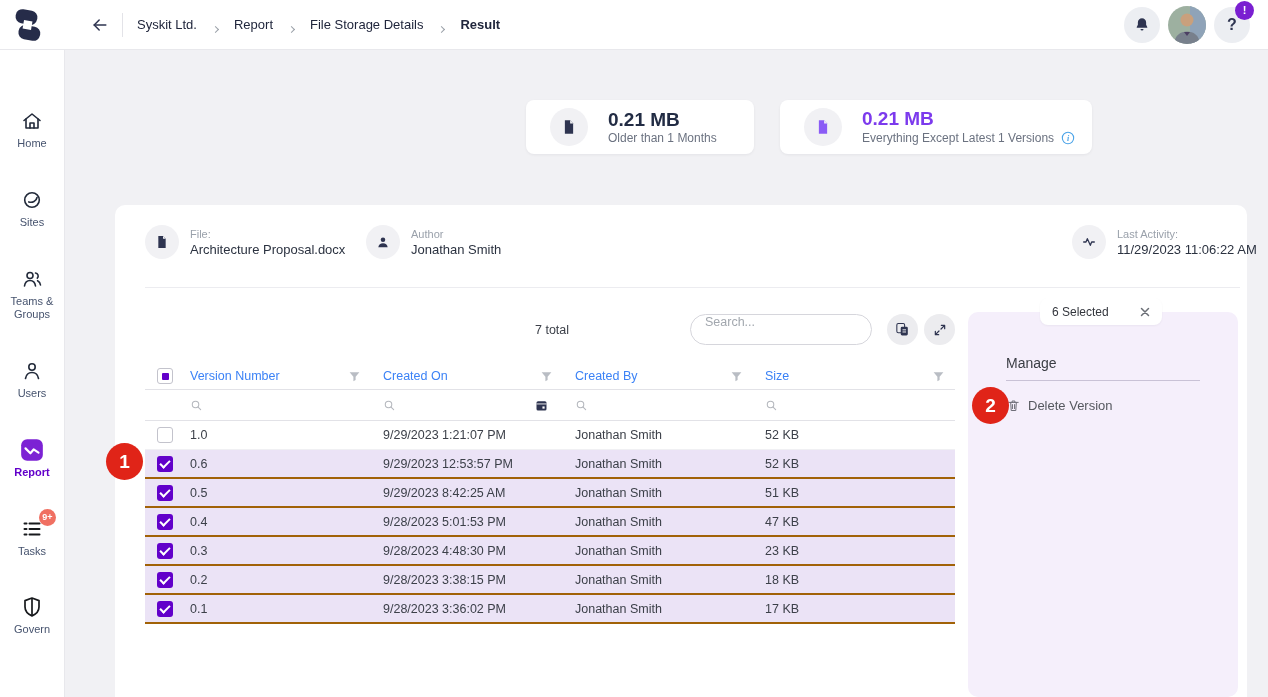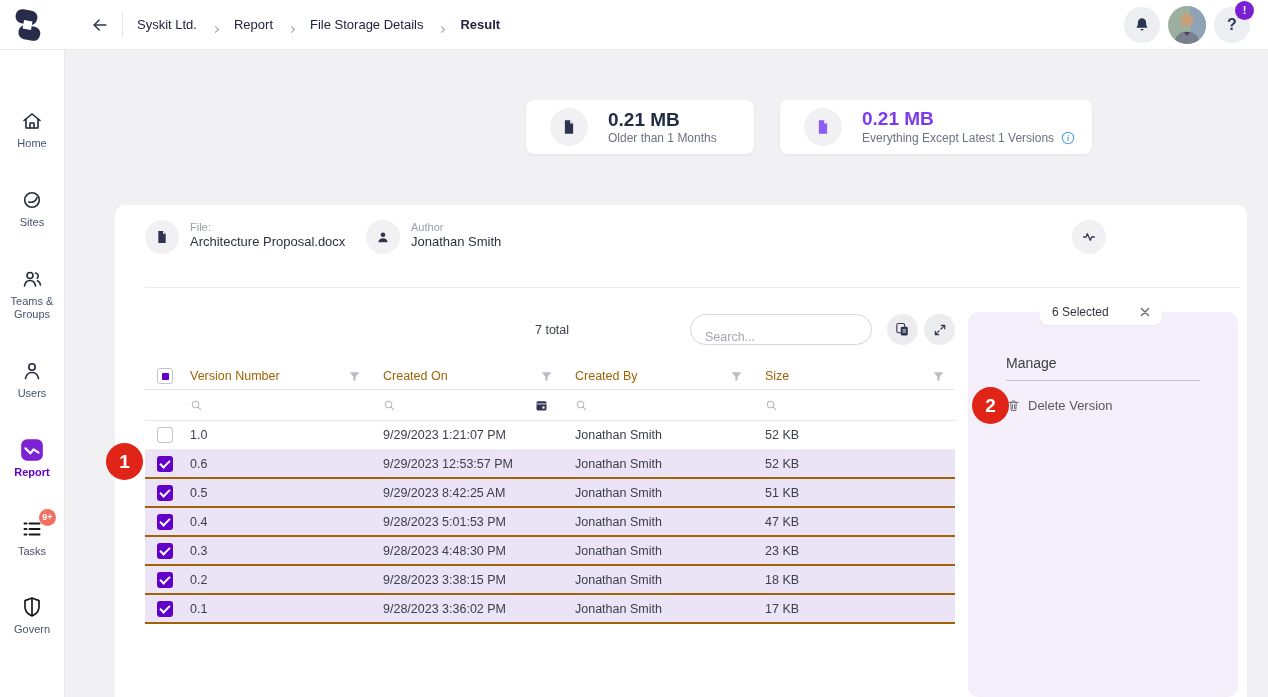--- a/index.html
+++ b/index.html
@@ -48,44 +48,44 @@
                box-shadow:0 1px 3px rgba(20,20,40,.06); display:flex; align-items:center; padding-left:24px; }
   .stat-icon-wrap { width:38px; height:38px; border-radius:50%; background:#f1f1f4; display:flex;
                     align-items:center; justify-content:center; margin-right:20px; }
   .stat-value { font-size:19px; font-weight:bold; color:#222c44; line-height:1.15; }
   .stat-label { font-size:12px; color:#6b7280; display:flex; align-items:center; gap:6px; }
   .stat-card.purple .stat-value { color:#7c3aed; }
 
   
   .main-card { position:absolute; left:50px; top:155px; width:1132px; height:492px; background:#fff;
                border-radius:10px 10px 0 0; }
-  .fseg { position:absolute; top:15px; height:44px; display:flex; align-items:flex-start; gap:11px; }
+  .fseg { position:absolute; top:15px; height:44px; display:flex; align-items:center; gap:11px; }
   .fseg-icon { width:34px; height:34px; border-radius:50%; background:#f1f1f4; display:flex;
                align-items:center; justify-content:center; flex:0 0 auto; }
   .fseg-label { font-size:11px; color:#9aa1ab; line-height:1.3; }
   .fseg-value { font-size:13px; color:#2b3240; white-space:nowrap; }
   .fseg-value.link { color:#4286d8; cursor:pointer; }
   .file-divider { position:absolute; left:30px; top:82px; width:1095px; height:0;
                   border-top:1px solid #ececf0; }
 
   .total-label { position:absolute; left:420px; top:118px; font-size:12.5px; color:#3c4049; }
   .search-pill { position:absolute; left:575px; top:109px; width:182px; height:31px; border:1px solid #d6d6dc;
-                 border-radius:16px; display:flex; align-items:flex-end; padding:0 10px 0 14px; background:#fff; }
+                 border-radius:16px; display:flex; align-items:flex-start; padding:0 10px 0 14px; background:#fff; }
   .search-pill input { border:none; outline:none; flex:1; font-size:12.5px; color:#3c4049; background:transparent;
                        font-family:"Liberation Sans",sans-serif; }
   .search-pill input::placeholder { color:#a2a7ae; }
   .tool-btn { position:absolute; top:109px; width:31px; height:31px; border-radius:50%; background:#ececef;
               display:flex; align-items:center; justify-content:center; cursor:pointer; }
 
   
   .dtable { position:absolute; left:30px; top:158px; width:810px; font-size:12.5px; color:#3c4049; }
   .grid-row { display:grid; grid-template-columns:33px 193px 192px 190px 202px; align-items:center; }
   .thead { height:27px; border-bottom:1px solid #e2e2e7; }
   .th { display:flex; align-items:center; justify-content:space-between; padding:0 10px 0 12px;
-        color:#a16207; }
+        color:#3b82f6; }
   .tfilter { height:31px; border-bottom:1px solid #e2e2e7; }
   .tf { display:flex; align-items:center; justify-content:space-between; padding:0 14px 0 12px; }
   .trow { height:29px; background:#fff; border-bottom:1px solid #f0f0f3; cursor:pointer; }
   .trow.sel { background:#ebe3f6; border-bottom:2px solid #a16207; height:29px; }
   .td { padding-left:12px; white-space:nowrap; overflow:hidden; }
   .td-cb { padding-left:12px; display:flex; align-items:center; }
 
   .cb { width:16px; height:16px; border-radius:3px; position:relative; display:inline-block; cursor:pointer; }
   .cb-off { background:#fff; border:1px solid #c3c3cc; }
   .cb-ind { background:#fff; border:1px solid #c3c3cc; }
@@ -297,20 +297,24 @@
       </div>
     </div>
 
 
     <div class="fseg" style="left:957px;">
       <span class="fseg-icon">
         <svg width="16" height="16" viewBox="0 0 24 24" fill="none" stroke="#2e3450" stroke-width="1.9" stroke-linecap="round" stroke-linejoin="round">
           <path d="M4 12h3.5l2-5 4.5 10 2-5H20"></path>
         </svg>
       </span>
+      <div>
+        <div class="fseg-label">Last Activity:</div>
+        <div class="fseg-value">11/29/2023 11:06:22 AM</div>
+      </div>
     </div>
 
     <div class="file-divider"></div>
 
     <div class="total-label">7 total</div>
 
     <div class="search-pill">
       <input type="text" placeholder="Search..." style="">
       <svg width="16" height="16" viewBox="0 0 20 20" fill="none" stroke="#9aa0a8" stroke-width="1.6" stroke-linecap="round">
         <circle cx="8.5" cy="8.5" r="5.3"></circle>

